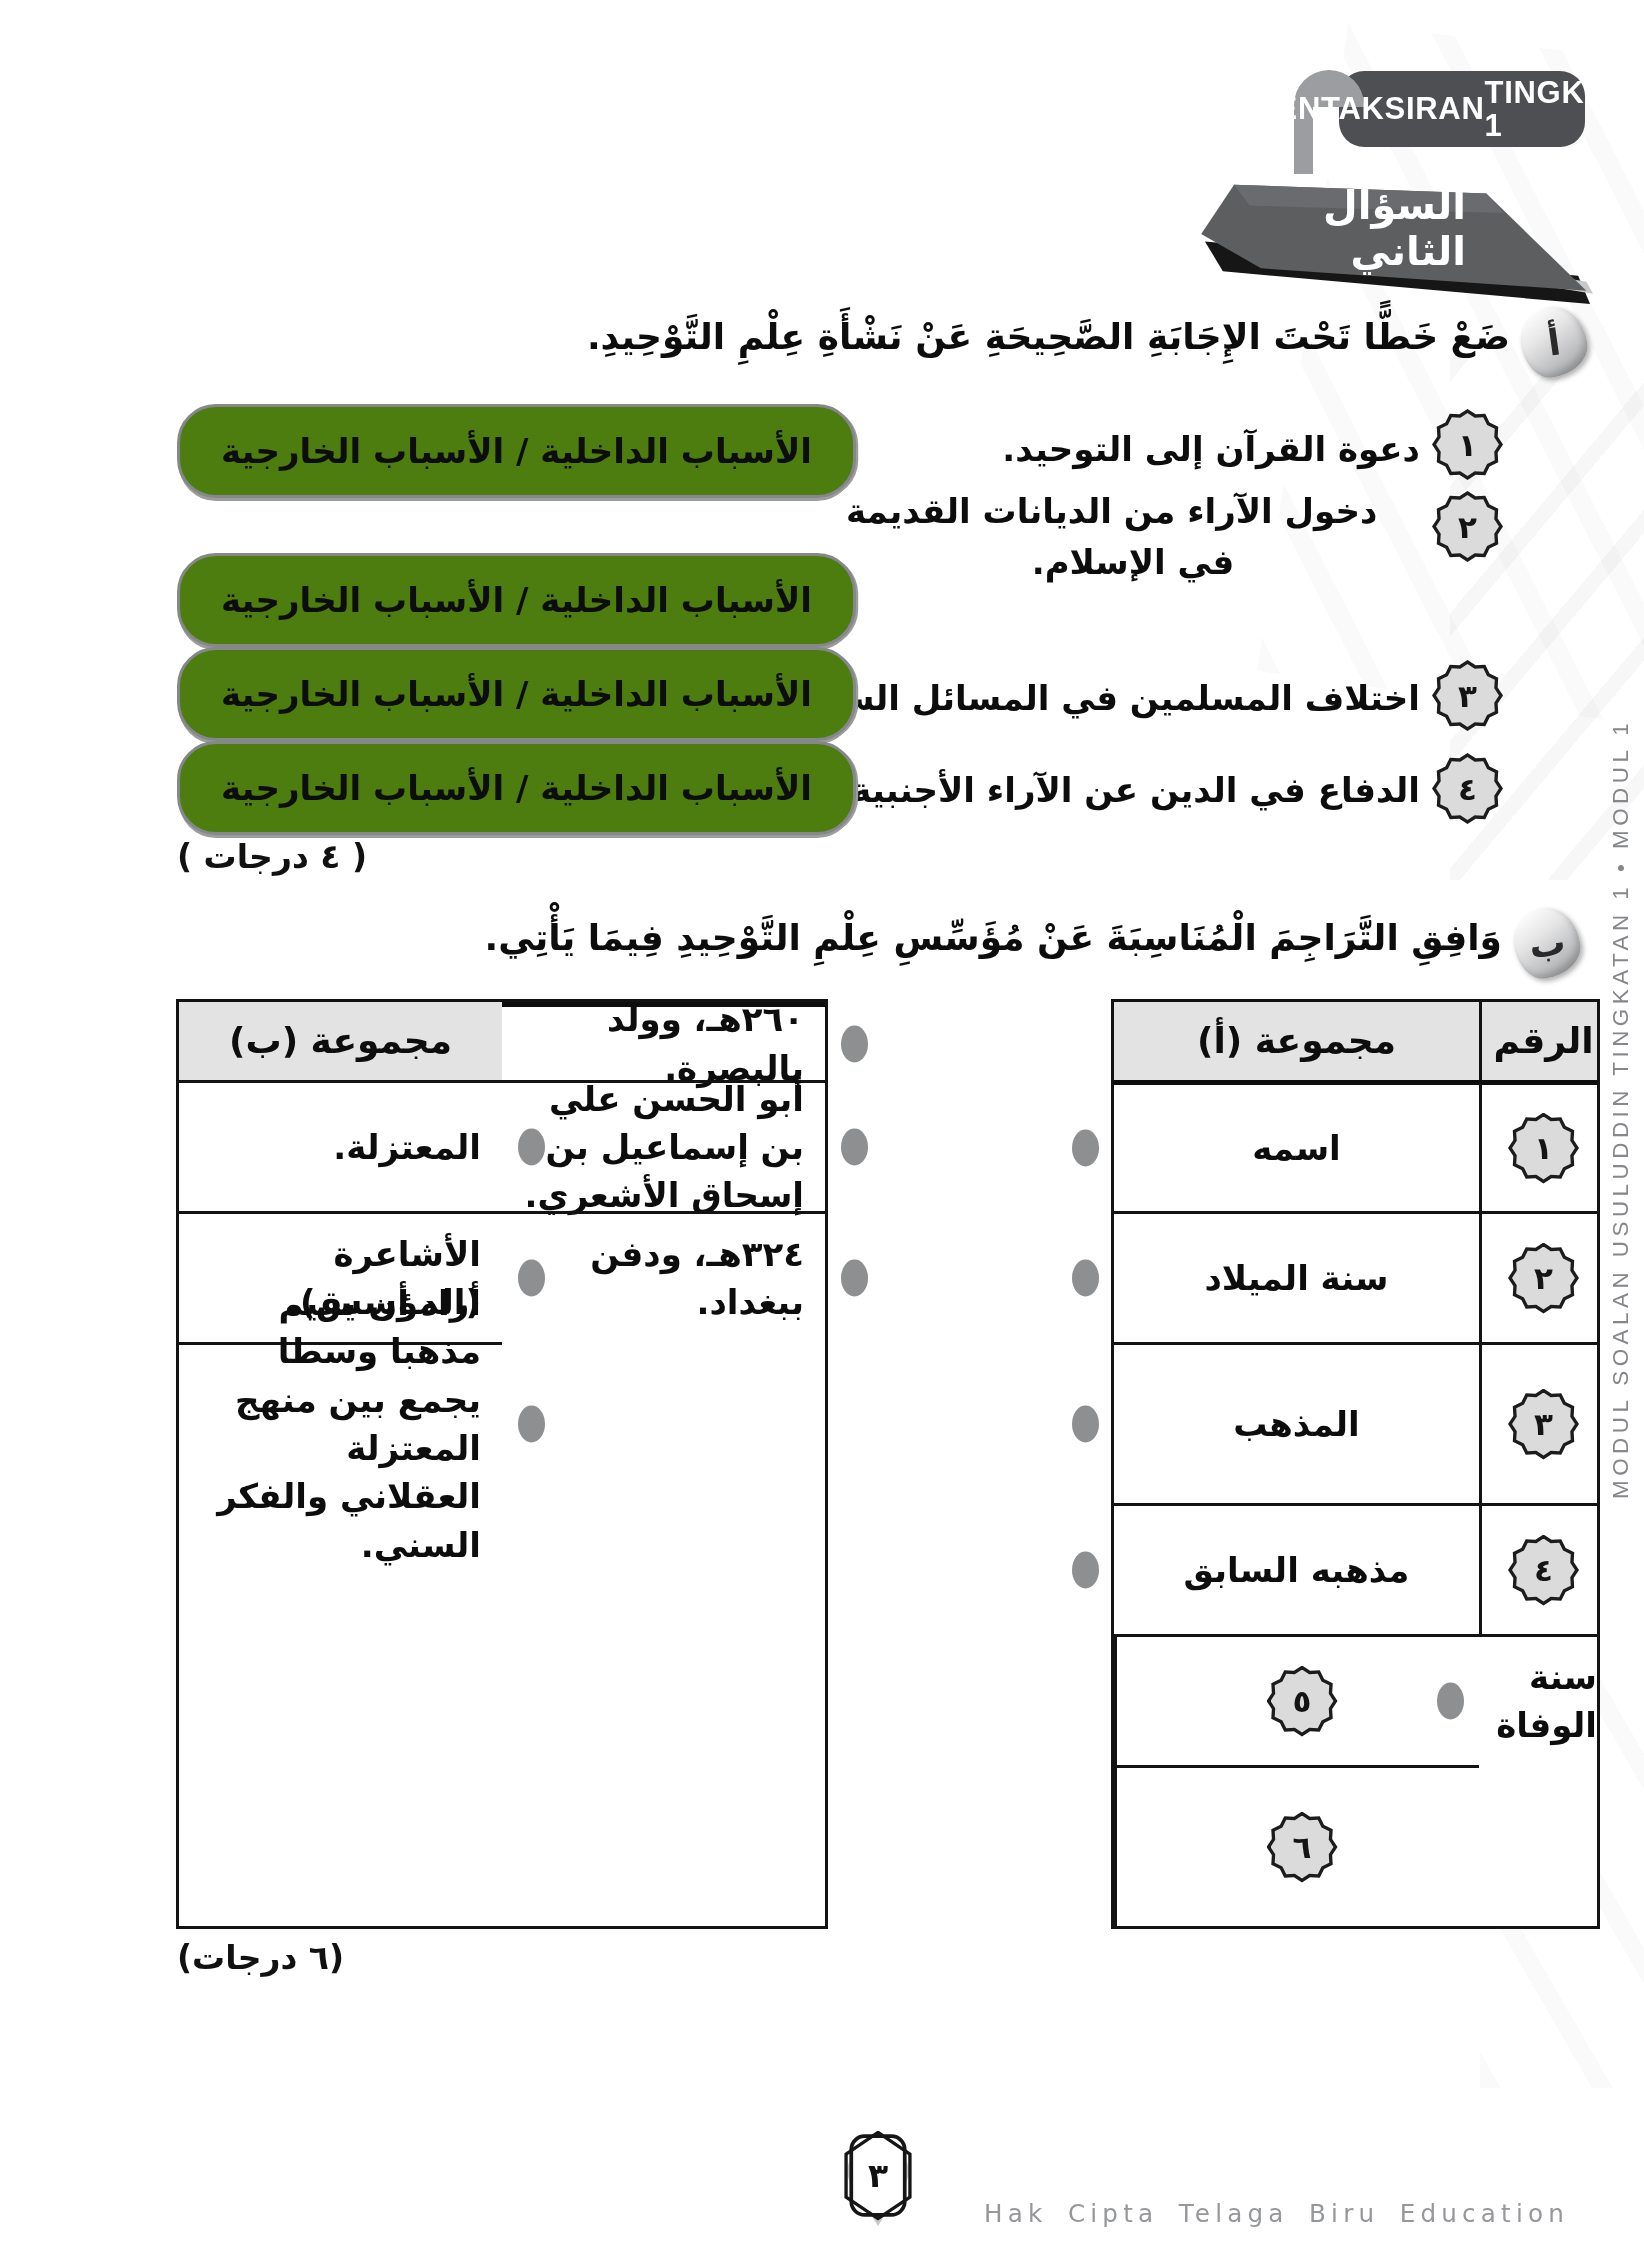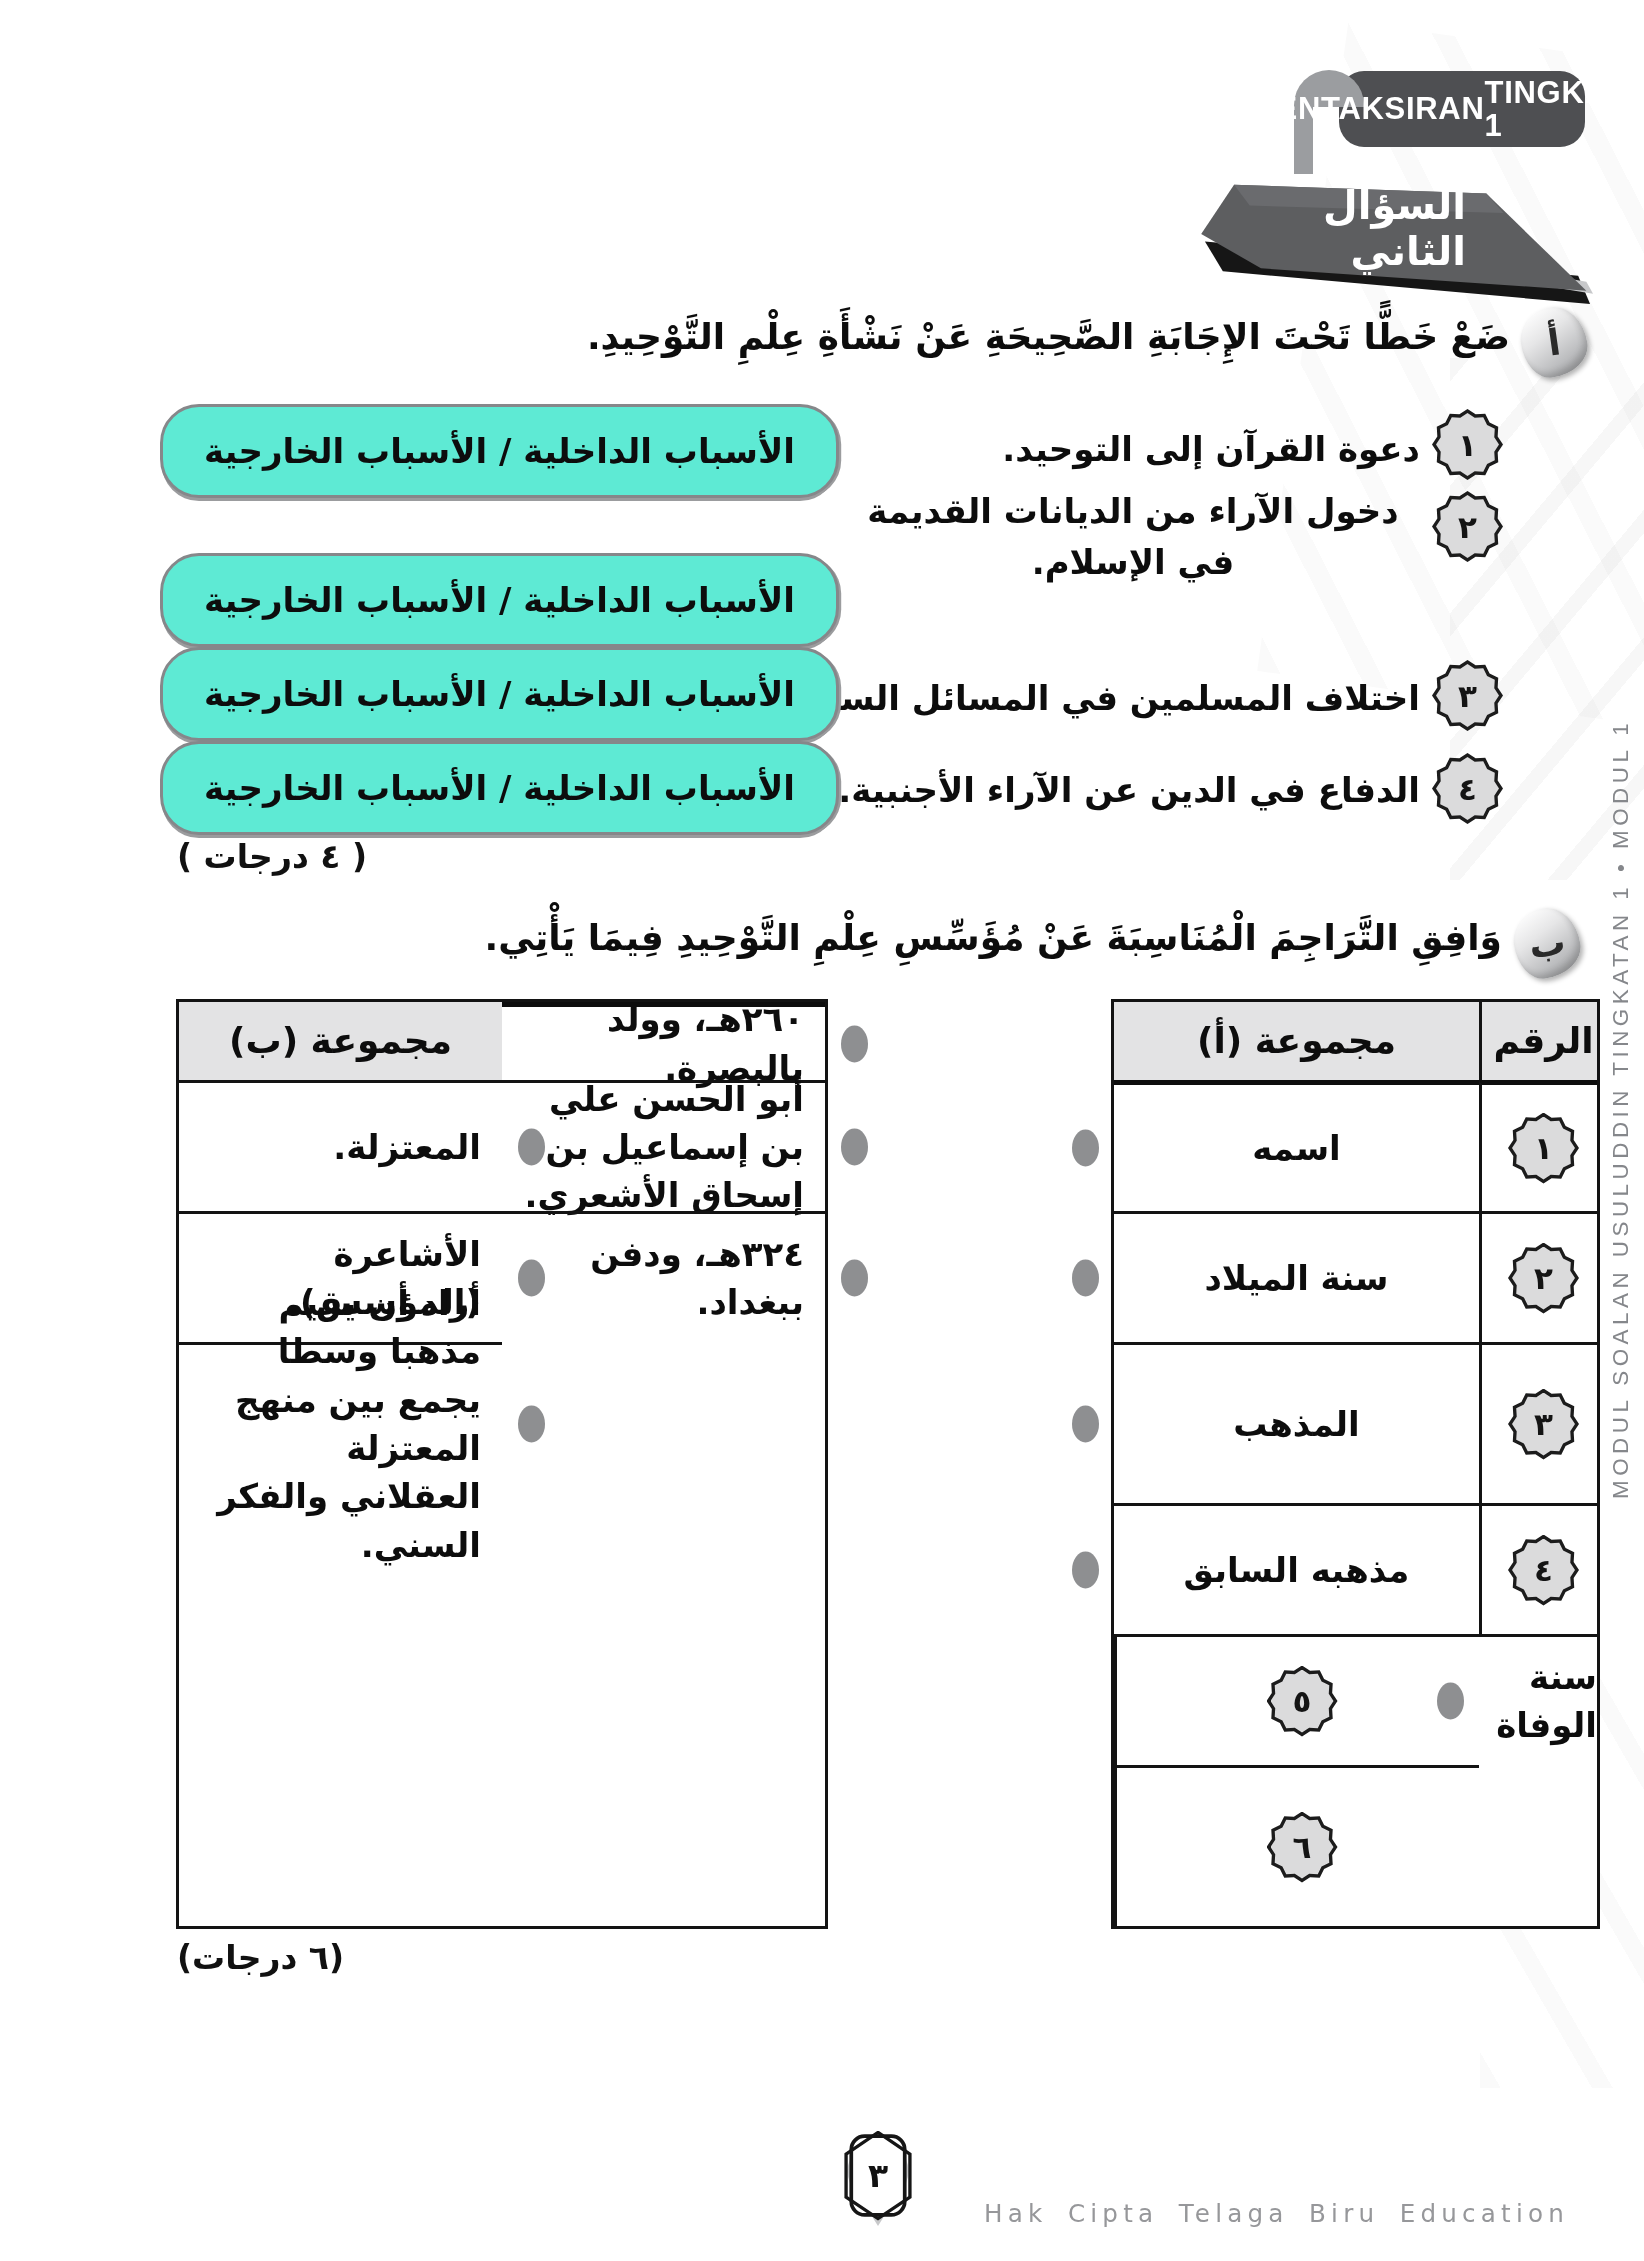--- a/index.html
+++ b/index.html
@@ -34,32 +34,32 @@
           font-size:36px;font-weight:700;color:#2a2a2a;
           background:linear-gradient(150deg,#ffffff 8%,#e6e6e7 38%,#bcbdbf 72%,#97989a 100%);
           border-radius:52% 48% 60% 40% / 46% 58% 42% 54%;
           transform:rotate(-8deg);
           box-shadow:2.2px 3px 5.2px rgba(0,0,0,.3), inset -3.7px -4.5px 6.7px rgba(0,0,0,.16);z-index:2;}
   
   .ar{direction:rtl;text-align:right;font-weight:700;color:#0d0d0d;}
   .instruction{position:absolute;font-size:36px;white-space:nowrap;}
   .item-text{position:absolute;font-size:34px;line-height:1.5;}
   .nowrap{white-space:nowrap;}
-  .center-last{text-align:center;text-align-last:center;}
+  .center-last{text-align:left;text-align-last:center;}
   .marks{position:absolute;font-size:33px;font-weight:700;direction:rtl;}
   
   .seal{display:inline-flex;align-items:center;justify-content:center;width:71px;height:71px;background:#1c1c1c;
         clip-path:polygon(100% 50%,92.5% 61.4%,93.3% 75%,81.1% 81.1%,75% 93.3%,61.4% 92.5%,50% 100%,38.6% 92.5%,25% 93.3%,18.9% 81.1%,6.7% 75%,7.5% 61.4%,0% 50%,7.5% 38.6%,6.7% 25%,18.9% 18.9%,25% 6.7%,38.6% 7.5%,50% 0%,61.4% 7.5%,75% 6.7%,81.1% 18.9%,93.3% 25%,92.5% 38.6%);}
   .seal-in{width:63px;height:63px;background:#dbdbdc;display:flex;align-items:center;justify-content:center;
            font-size:31px;font-weight:700;color:#141414;
            clip-path:polygon(100% 50%,92.5% 61.4%,93.3% 75%,81.1% 81.1%,75% 93.3%,61.4% 92.5%,50% 100%,38.6% 92.5%,25% 93.3%,18.9% 81.1%,6.7% 75%,7.5% 61.4%,0% 50%,7.5% 38.6%,6.7% 25%,18.9% 18.9%,25% 6.7%,38.6% 7.5%,50% 0%,61.4% 7.5%,75% 6.7%,81.1% 18.9%,93.3% 25%,92.5% 38.6%);}
   .item-seal{position:absolute;left:1432px;}
   
-  .opt-box{position:absolute;left:160px;width:673px;height:88px;border:3px solid #86878a;
-           border-radius:39px;background:#5eead4;display:flex;align-items:center;justify-content:center;
+  .opt-box{position:absolute;left:177px;width:673px;height:88px;border:3px solid #86878a;
+           border-radius:39px;background:#4d7c0f;display:flex;align-items:center;justify-content:center;
            box-shadow:0 4.5px 0 -1.5px #9b9c9e, 3.7px 1.5px 0 -1.5px #9b9c9e;}
   .opt-box .ar{font-size:34px;white-space:nowrap;}
   
   .mtable{position:absolute;top:999px;display:grid;border:3px solid #131313;background:#fff;
           grid-template-rows:78px 131px 131px 161px 131px 131px 161px;}
   .table-a{left:1111px;width:483px;grid-template-columns:1fr 118px;}
   .table-b{left:176px;width:646px;grid-template-columns:1fr 1fr;}
   .cell{position:relative;display:flex;align-items:center;border-top:3px solid #131313;}
   .cell.hdr{border-top:none;background:#e3e3e4;justify-content:center;}
   .cell.first{border-top:5.2px solid #0d0d0d;}

